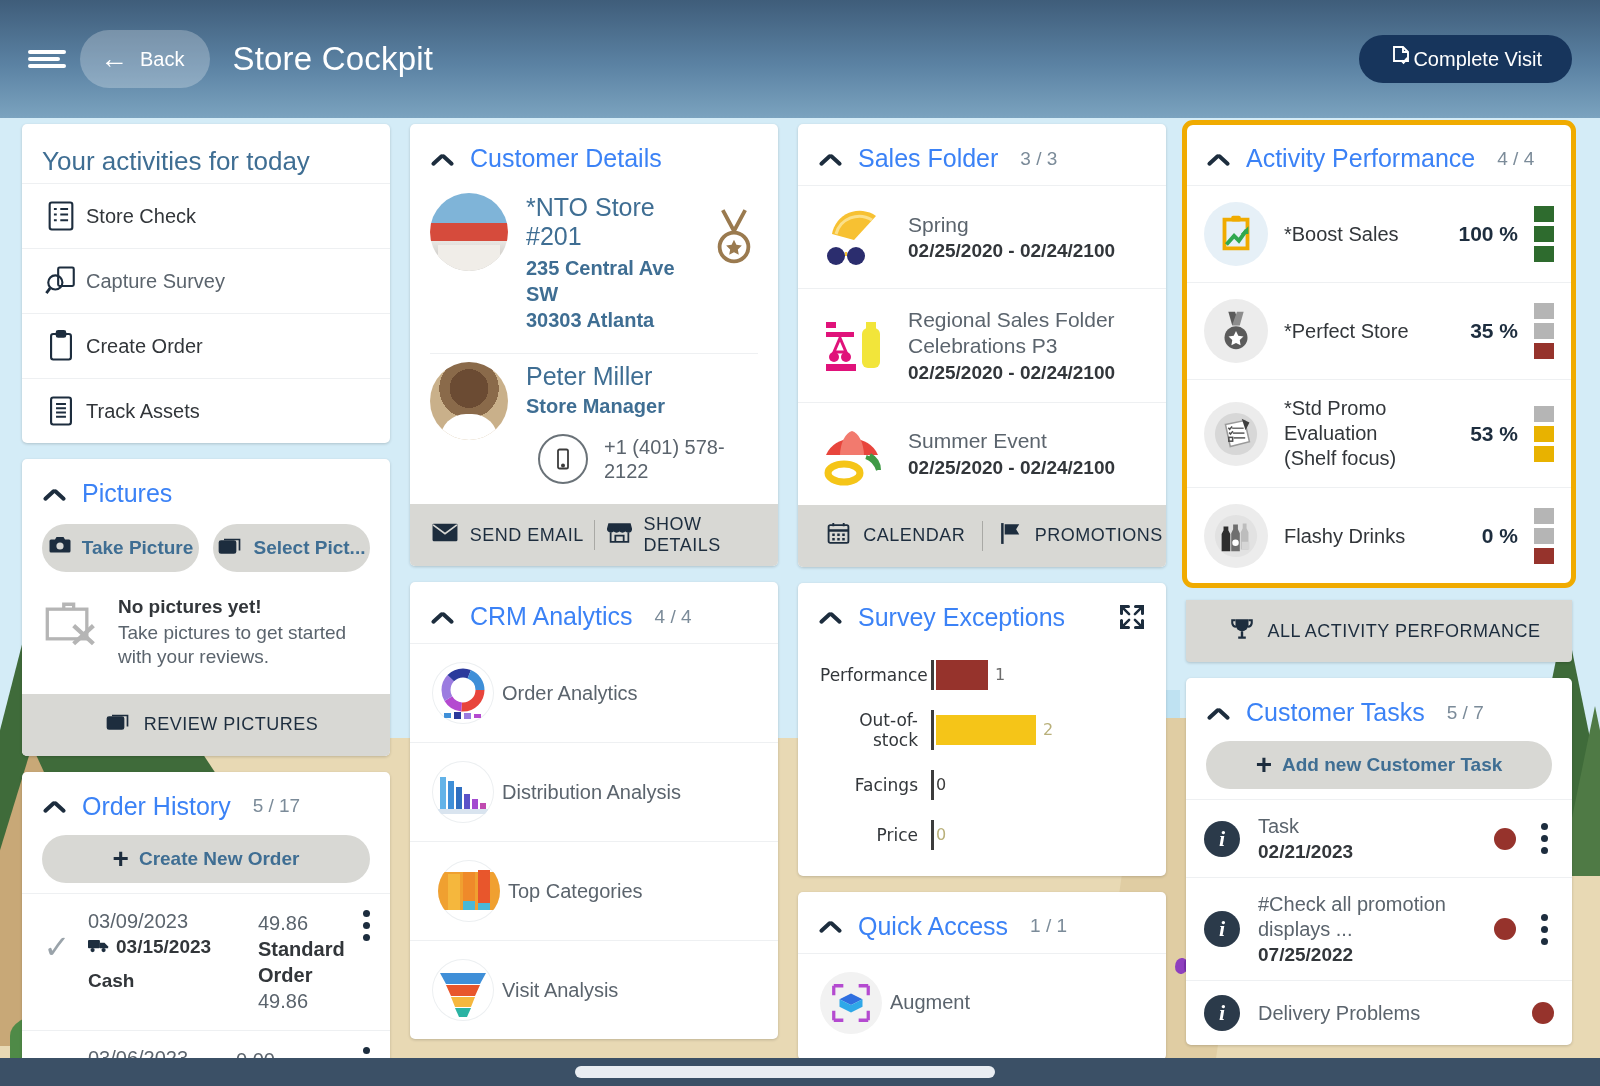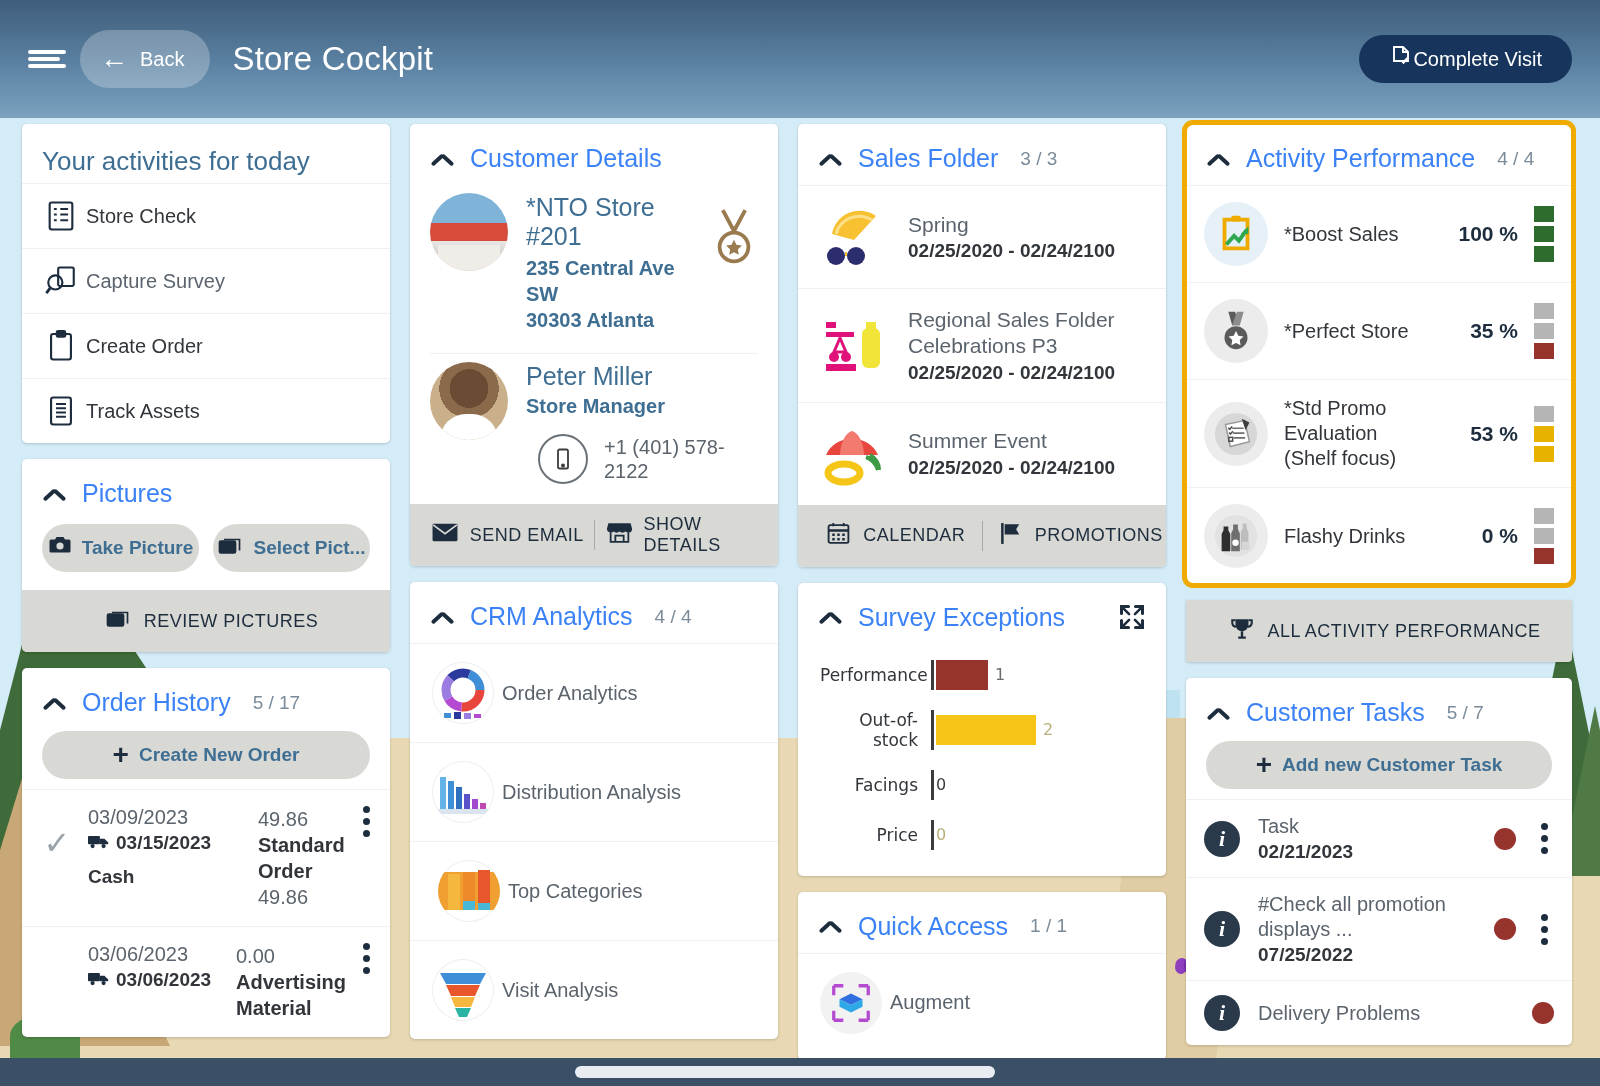--- a/index.html
+++ b/index.html
@@ -293,20 +293,33 @@
         <div class="pill-btn">
           <span>
             <svg viewBox="0 0 26 20" width="26" height="20" fill="none" stroke="#1d2d3e" stroke-width="1.7">
               <rect x="1.5" y="5" width="16" height="12" rx="1.5" fill="#1d2d3e"></rect>
               <path d="M6 3.5h15.5v11"></path>
             </svg>
           </span>
           <span>Select Pict...</span>
         </div>
       </div>
+      <div class="empty-state">
+        <span class="ico" style="width:56px;height:56px;">
+          <svg viewBox="0 0 34 30" fill="none" stroke="#b5b5b5" stroke-width="2">
+            <rect x="2" y="6" width="24" height="18"></rect>
+            <path d="M12 6V3h6v3"></path>
+            <path d="M18 16l12 11M30 16L18 27" stroke-width="2.6"></path>
+          </svg>
+        </span>
+        <div class="empty-text">
+          <b>No pictures yet!</b>
+          <span>Take pictures to get started with your reviews.</span>
+        </div>
+      </div>
       <div class="footer-bar">
         <div class="footer-btn">
           <span>
             <svg viewBox="0 0 26 20" width="26" height="20" fill="none" stroke="#1d2d3e" stroke-width="1.7">
               <rect x="1.5" y="5" width="16" height="12" rx="1.5" fill="#1d2d3e"></rect>
               <path d="M6 3.5h15.5v11"></path>
             </svg>
           </span>
           <span>REVIEW PICTURES</span>
         </div>

